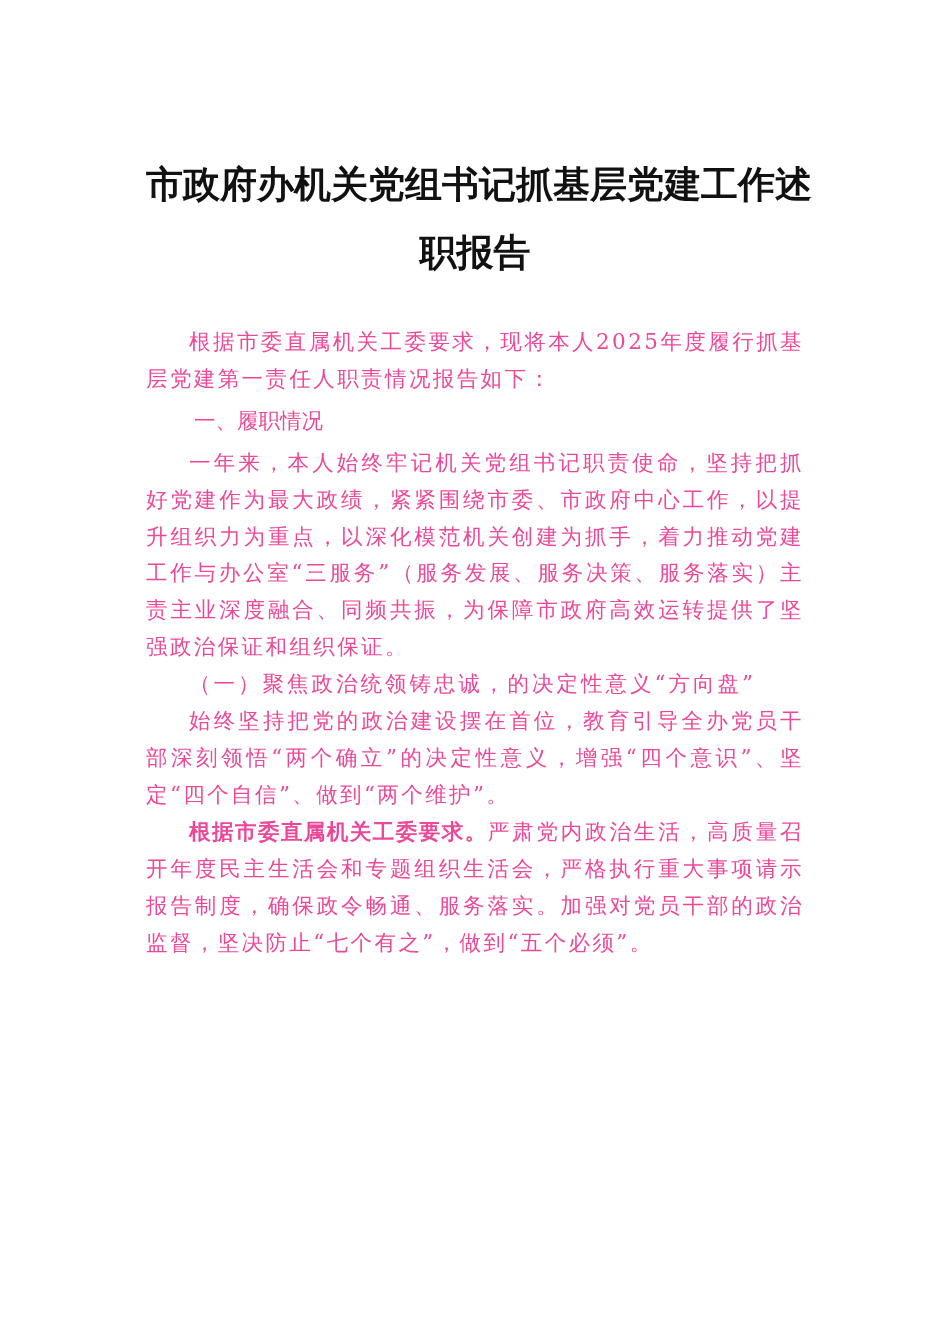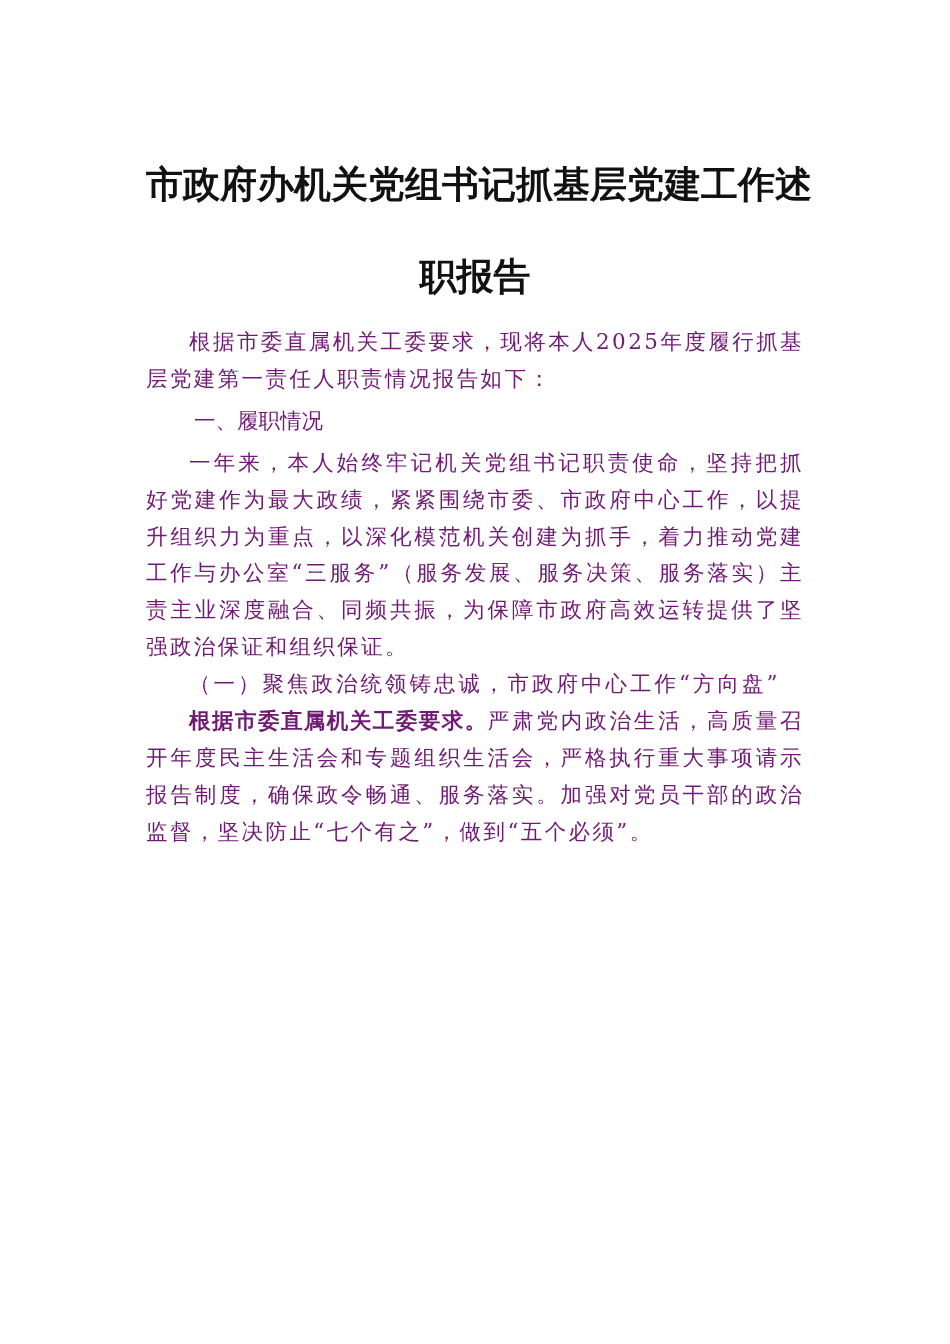--- a/index.html
+++ b/index.html
@@ -7,39 +7,40 @@
   .page {
     position: absolute; left: 0; top: 0; width: 933px; height: 1344px; background: #fff;
   }
   .title {
     position: absolute; left: 146px; width: 658px; text-align: center;
     font-family: "DejaVu Serif", "Liberation Serif", serif;
     font-weight: bold; font-size: 37px; color: #111; letter-spacing: 0px;
     white-space: nowrap;
   }
   .t1 { top: 160px; }
-  .t2 { top: 228px; margin-top: 24px; }
+  .t2 { top: 228px; }
   .body {
     position: absolute; left: 146px; top: 324px; width: 658px;
     font-family: "DejaVu Serif", "Liberation Serif", serif;
-    font-size: 21.5px; color: #701a75; line-height: 36.9px;
+    font-size: 21.5px; color: #ec4899; line-height: 36.9px;
   }
   .para { margin: 0; text-indent: 2em; text-align: justify; text-align-last: left; letter-spacing: 2.4px; }
   .heading1 { margin: 5px; text-indent: 2em; font-family: "DejaVu Sans", "Liberation Sans", sans-serif; font-size: 21.5px; }
   .heading2 { margin: 0; text-indent: 2em; letter-spacing: 3px; }
   .lead { font-weight: bold; font-family: "DejaVu Sans", "Liberation Sans", sans-serif; letter-spacing: 1px; }
 </style>
 </head>
 <body>
 
 <div class="page">
   <div class="title t1">市政府办机关党组书记抓基层党建工作述</div>
   <div class="title t2">职报告</div>
 
   <div class="body">
     <p class="para">根据市委直属机关工委要求，现将本人2025年度履行抓基层党建第一责任人职责情况报告如下：</p>
     <p class="heading1">一、履职情况</p>
     <p class="para">一年来，本人始终牢记机关党组书记职责使命，坚持把抓好党建作为最大政绩，紧紧围绕市委、市政府中心工作，以提升组织力为重点，以深化模范机关创建为抓手，着力推动党建工作与办公室“三服务”（服务发展、服务决策、服务落实）主责主业深度融合、同频共振，为保障市政府高效运转提供了坚强政治保证和组织保证。</p>
-    <p class="para heading2">（一）聚焦政治统领铸忠诚，市政府中心工作“方向盘”</p>
+    <p class="para heading2">（一）聚焦政治统领铸忠诚，的决定性意义“方向盘”</p>
+    <p class="para">始终坚持把党的政治建设摆在首位，教育引导全办党员干部深刻领悟“两个确立”的决定性意义，增强“四个意识”、坚定“四个自信”、做到“两个维护”。</p>
 
     <p class="para"><span class="lead">根据市委直属机关工委要求。</span><span>严肃党内政治生活，高质量召开年度民主生活会和专题组织生活会，严格执行重大事项请示报告制度，确保政令畅通、服务落实。加强对党员干部的政治监督，坚决防止“七个有之”，做到“五个必须”。</span></p>
   </div>
 </div>
 
 </body></html>

